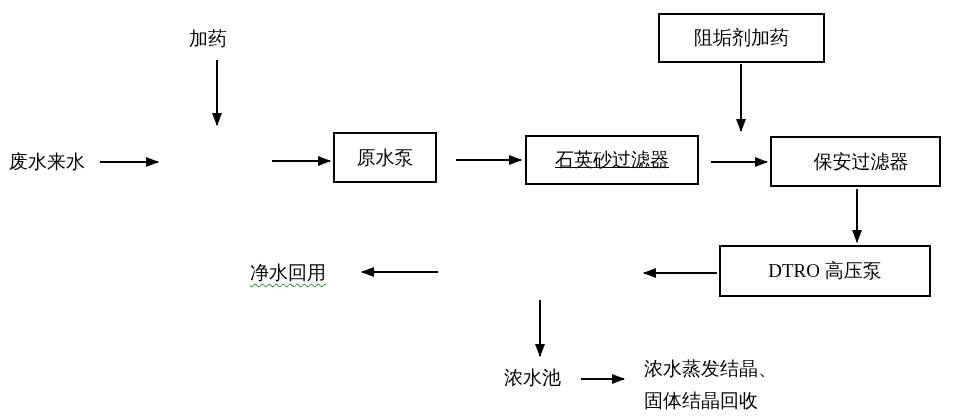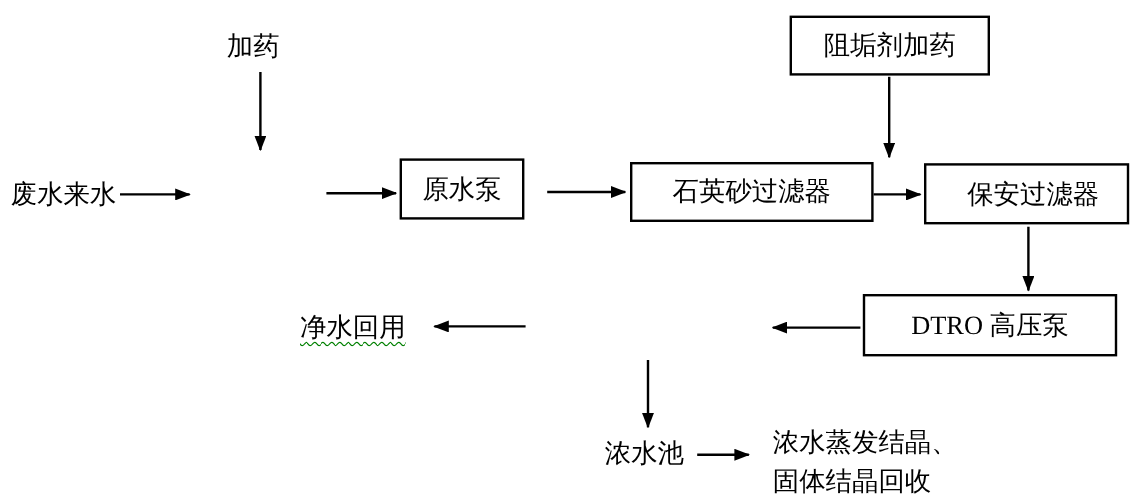--- a/index.html
+++ b/index.html
@@ -6,21 +6,21 @@
     margin: 0;
     padding: 0;
     background: #ffffff;
   }
   .canvas {
     position: relative;
     width: 956px;
     height: 417px;
     background: #ffffff;
     font-family: "Liberation Serif", "DejaVu Serif", serif;
-    font-size: 22px;
+    font-size: 19px;
     color: #000000;
     overflow: hidden;
   }
   .node-box {
     position: absolute;
     box-sizing: border-box;
     border: 2px solid #000000;
     display: flex;
     align-items: center;
     justify-content: center;
@@ -88,21 +88,21 @@
 
   <div class="free-label single-line squiggle" style="left:250px; top:261px;">净水回用</div>
 
   <div class="free-label single-line" style="left:504px; top:366px;">浓水池</div>
 
   <div class="free-label" style="left:644px; top:353px; line-height:32px;">浓水蒸发结晶、
 固体结晶回收</div>
 
   <div class="node-box" style="left:333px; top:132px; width:104px; height:51px;">原水泵</div>
 
-  <div class="node-box" style="left:525px; top:135px; width:203px; height:50px;">石英砂过滤器</div>
+  <div class="node-box" style="left:525px; top:135px; width:174px; height:50px;text-decoration:underline;">石英砂过滤器</div>
 
   <div class="node-box" style="left:770px; top:136px; width:171px; height:51px;padding-left:11px;">保安过滤器</div>
 
   <div class="node-box" style="left:719px; top:245px; width:212px; height:52px;">DTRO 高压泵</div>
 
   <div class="node-box" style="left:658px; top:13px; width:167px; height:50px;">阻垢剂加药</div>
 
 
 </div>
 

